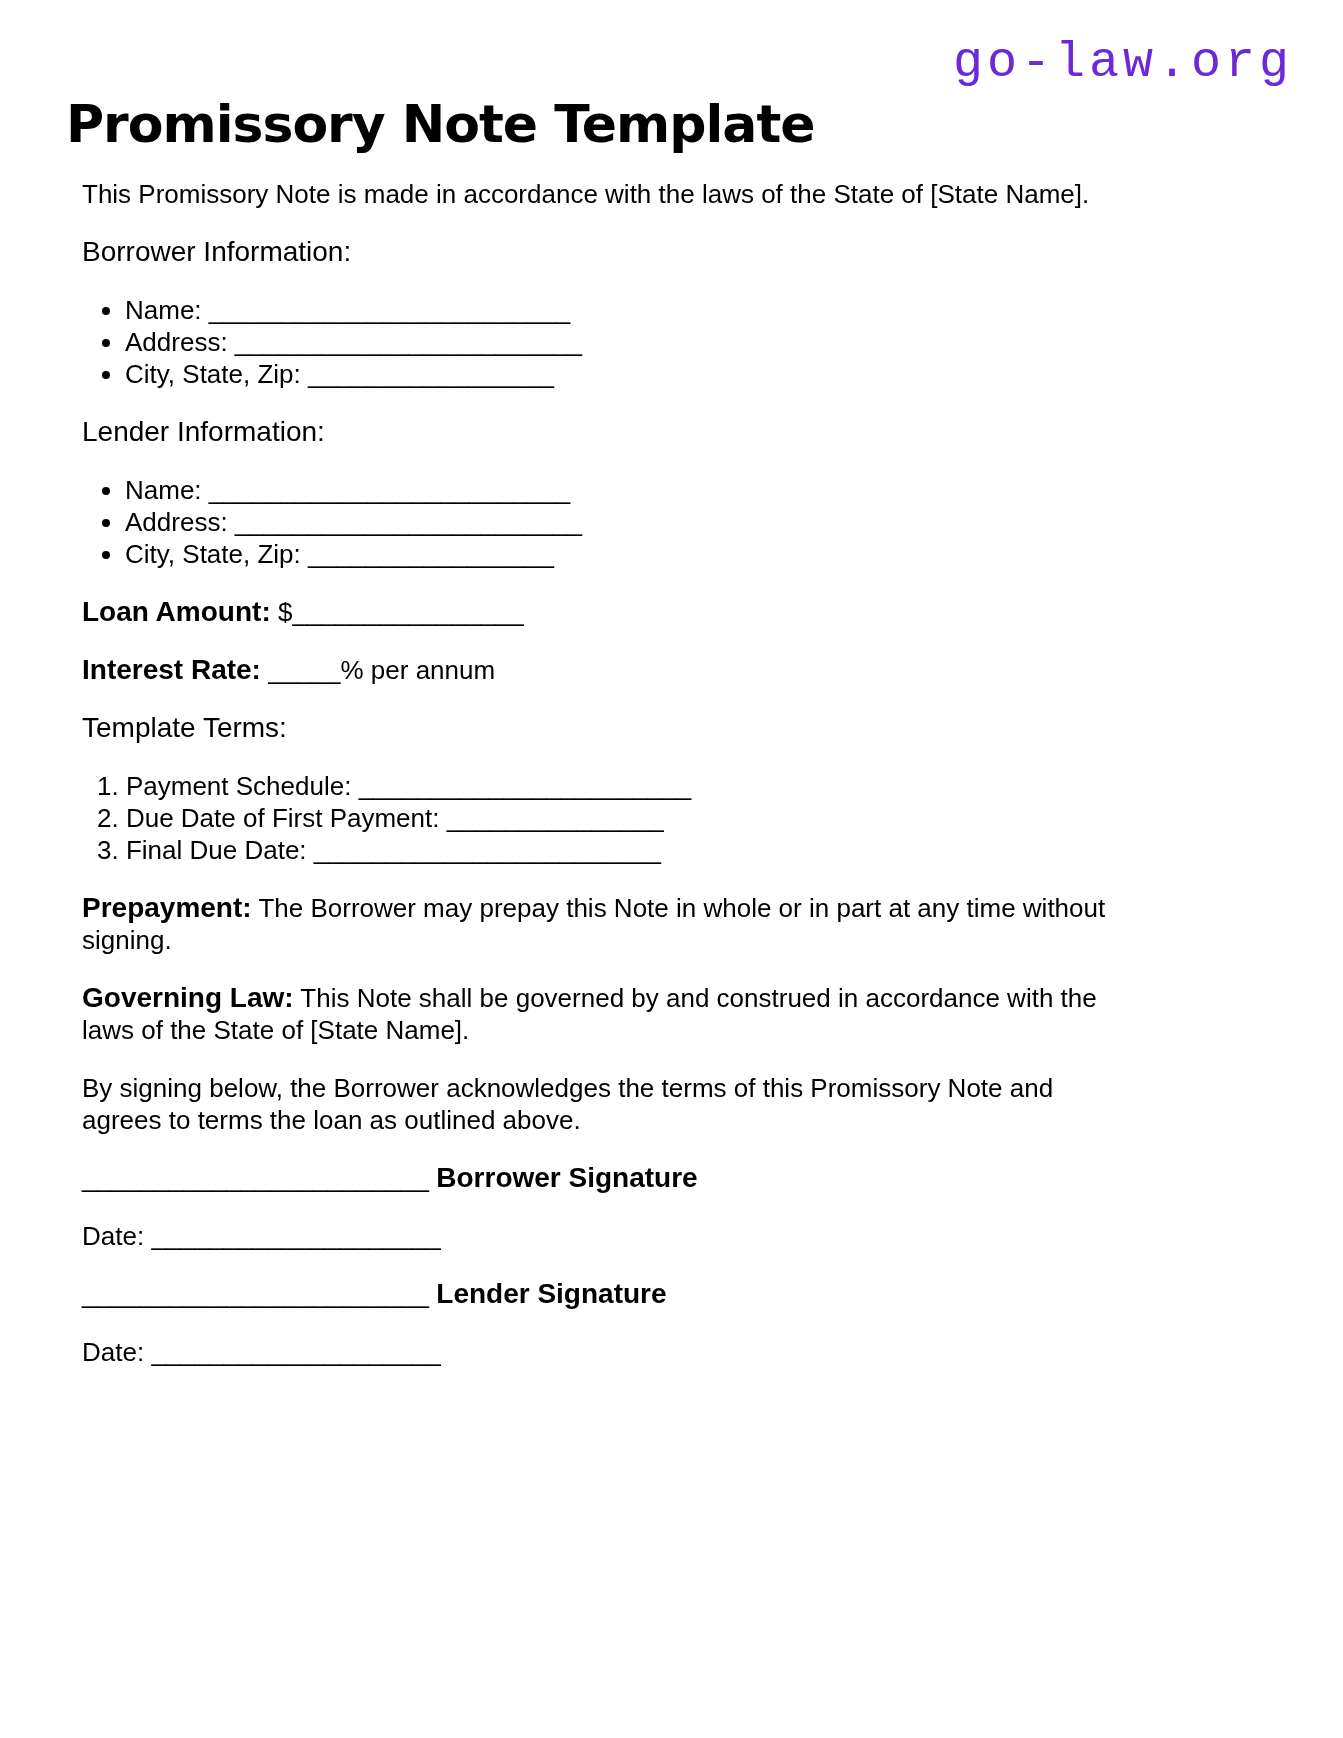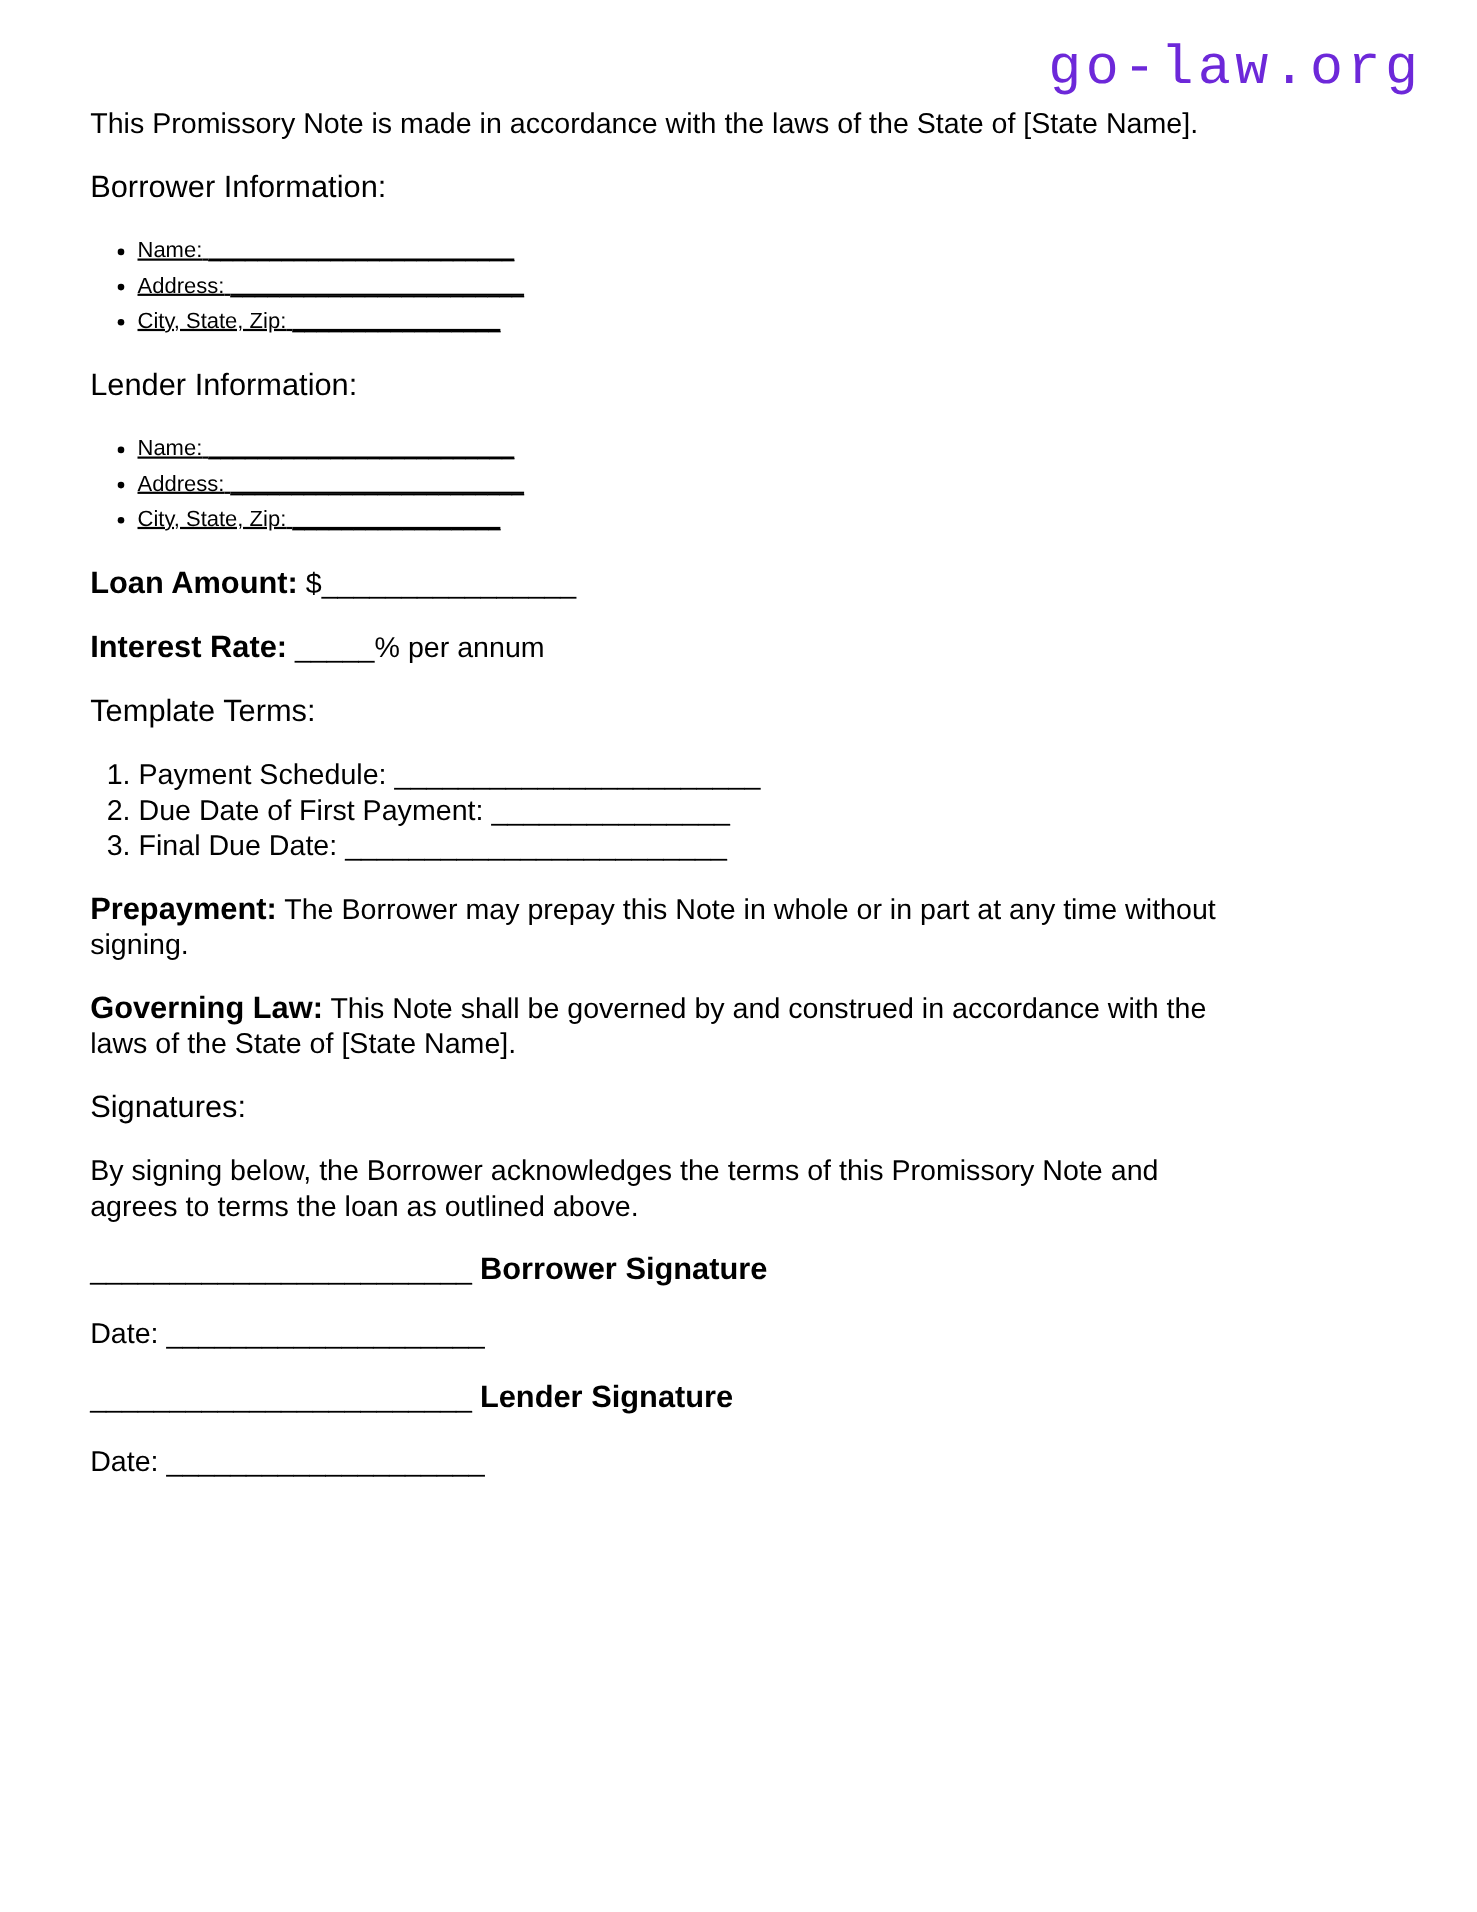--- a/index.html
+++ b/index.html
@@ -46,40 +46,40 @@
     font-size: 28px;
     font-weight: normal;
   }
   .lbl {
     font-size: 28px;
     font-weight: bold;
   }
   ul.fields {
     margin: 0 0 26px 0;
     padding: 0 0 0 59px;
-    font-size: 20px;
+    font-size: 26px;
     line-height: 32px;
-    text-decoration: underline;
   }
   ul.fields li { padding: 0; margin: 0; }
   .olist {
     margin: 0 0 26px 31px;
     font-size: 26px;
     line-height: 32px;
   }
   .blank { white-space: nowrap; }
   .nowrap { white-space: nowrap; }
 </style>
 </head>
 <body>
 
 <div class="page">
 
   <div class="logo">go-law.org</div>
 
+  <h1 class="title">Promissory Note Template</h1>
 
   <p class="block">This Promissory Note is made in accordance with the laws of the State of [State Name].</p>
 
   <p class="block heading">Borrower Information:</p>
 
   <ul class="fields">
     <li><span>Name:</span> <span class="blank">_________________________</span></li>
     <li><span>Address:</span> <span class="blank">________________________</span></li>
     <li><span>City, State, Zip:</span> <span class="blank">_________________</span></li>
   </ul>
@@ -107,21 +107,20 @@
   <div class="block">
     <div><strong class="lbl">Prepayment:</strong> <span>The Borrower may prepay this Note in whole or in part at any time without</span></div>
     <div>signing.</div>
   </div>
 
   <div class="block">
     <div><strong class="lbl">Governing Law:</strong> <span>This Note shall be governed by and construed in accordance with the</span></div>
     <div>laws of the State of [State Name].</div>
   </div>
 
-  <p class="block heading">Signatures:</p>
 
   <div class="block">
     <div>By signing below, the Borrower acknowledges the terms of this Promissory Note and</div>
     <div>agrees to terms the loan as outlined above.</div>
   </div>
 
   <p class="block"><span class="blank">________________________</span> <strong class="lbl">Borrower Signature</strong></p>
 
   <p class="block"><span>Date:</span> <span class="blank">____________________</span></p>
 

